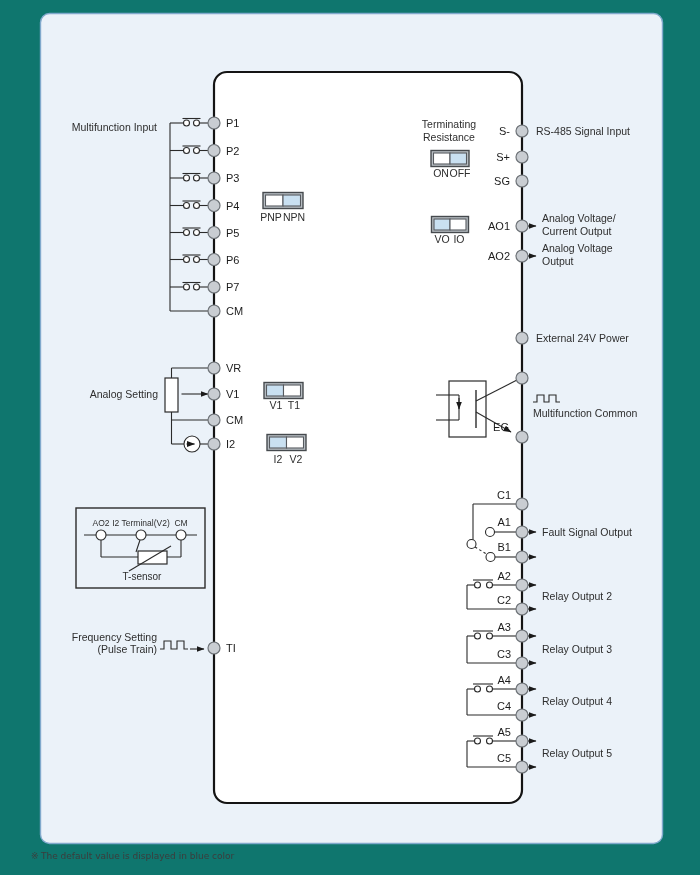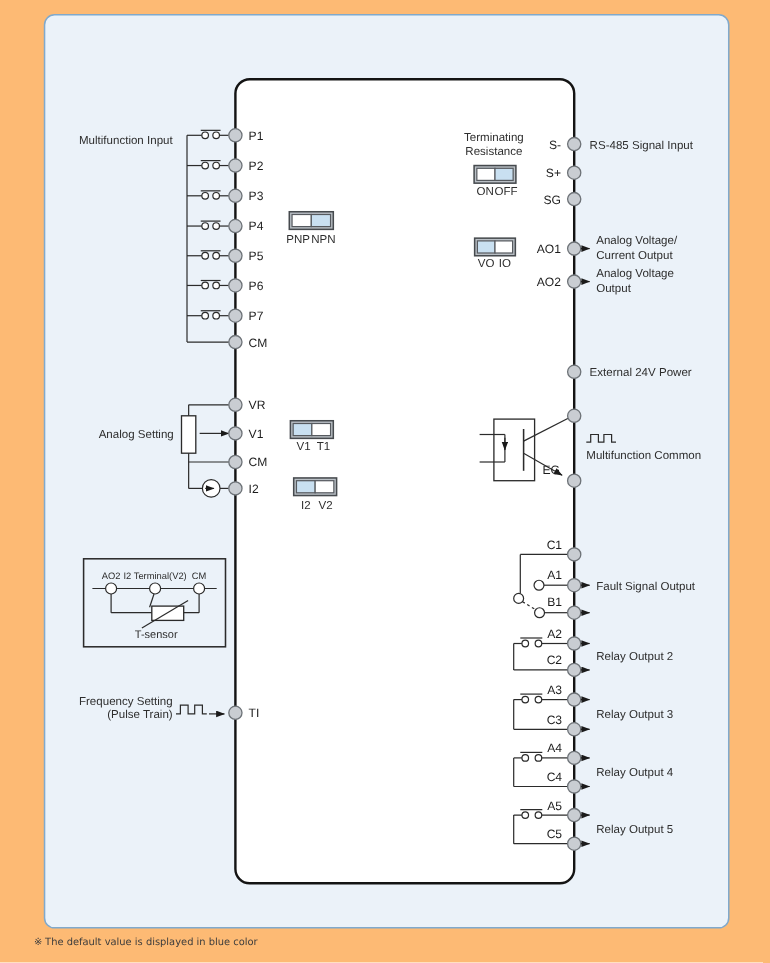--- a/index.html
+++ b/index.html
@@ -1,16 +1,16 @@
 <!DOCTYPE html>
 <html><head>
 <meta charset="utf-8">
 <style>
   html,body{margin:0;padding:0;background:#ffffff;}
-  .stage{position:relative;width:700px;height:875px;background:#fdba74;font-family:"Liberation Sans",sans-serif;}
+  .stage{position:relative;width:700px;height:875px;background:#0f766e;font-family:"Liberation Sans",sans-serif;}
   svg text{font-family:"Liberation Sans","DejaVu Sans",sans-serif;fill:#2a2a2a;}
   .t{font-size:11px;fill:#1c1c1c;}
   .lb{font-size:10.5px;fill:#2e2e2e;}
   .sm{font-size:8.5px;fill:#2e2e2e;}
   .ts{font-size:10px;fill:#2e2e2e;}
   .note{font-size:9px;fill:#3c3c3c;font-family:"DejaVu Sans",sans-serif;}
   .wire{stroke:#2b2b2b;stroke-width:1.1;fill:none;}
   .wire2{stroke:#2b2b2b;stroke-width:1.4;fill:none;}
   .term{fill:#C9CDD2;stroke:#6E7378;stroke-width:1.2;}
   .cc{fill:#ffffff;stroke:#2b2b2b;stroke-width:1.1;}

